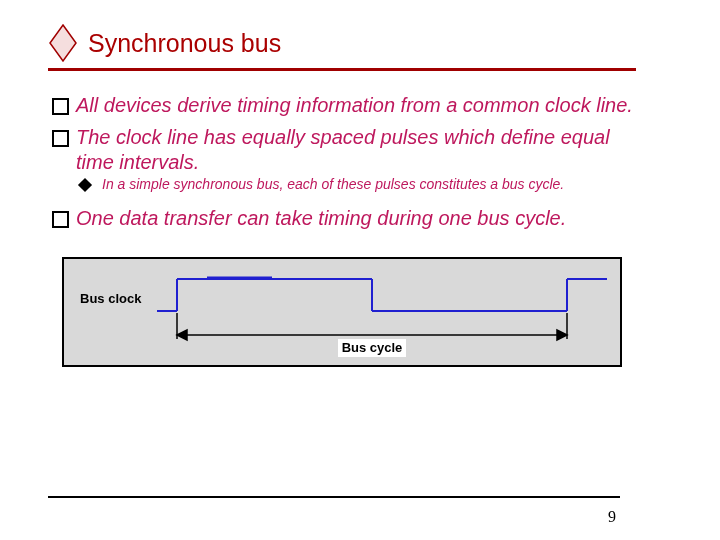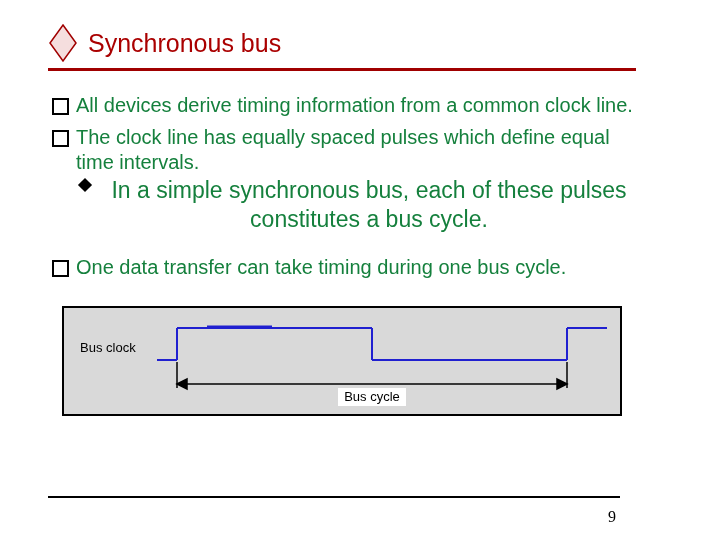--- a/index.html
+++ b/index.html
@@ -2,30 +2,30 @@
 <html><head>
 <meta charset="utf-8">
 <style>
   * { box-sizing: border-box; margin: 0; padding: 0; }
   html, body { width: 720px; height: 540px; background: #fff; font-family: "Trebuchet MS", "Comic Sans MS", Arial, sans-serif; }
   .slide { position: relative; width: 668px; height: 540px; padding: 24px 32px 20px 48px; }
   .title-row { display: flex; align-items: center; gap: 10px; margin-bottom: 2px; }
   .title-row svg { flex: 0 0 auto; }
   .title { color: #aa0000; font-size: 25px; font-weight: normal; }
   .rule-thick { border: 0; border-top: 3px solid #a00000; margin: 6px 0 22px 0; }
-  .bullets { font-size: 20px; color: #15803d; line-height: 1.28; }
+  .bullets { font-size: 20px; color: #be185d; line-height: 1.28; font-style: italic; }
   .bullets ul { list-style: none; padding: 0; margin: 0; }
   .lvl1 > li { position: relative; padding-left: 28px; margin-bottom: 6px; }
   .lvl1 > li::before { content: ""; position: absolute; left: 4px; top: 5px; width: 13px; height: 13px; border: 2px solid #000; background: #fff; }
   .lvl2 { margin-top: 6px; }
-  .lvl2 > li { position: relative; padding-left: 26px; font-size: 23px; margin-bottom: 20px; text-align: center; }
+  .lvl2 > li { position: relative; padding-left: 26px; font-size: 14px; margin-bottom: 12px; }
   .lvl2 > li::before { content: ""; position: absolute; left: 4px; top: 4px; width: 0; height: 0; transform: rotate(45deg); border: 7px solid #000; }
   
   .lvl2 > li::before { border: none; width: 10px; height: 10px; background: #000; transform: rotate(45deg); }
-  .diagram-wrap { margin: 26px auto 0 auto; width: 560px; }
+  .diagram-wrap { margin: 26px auto 0 auto; width: 560px; font-weight: bold; }
   .footer-rule { border: 0; border-top: 2px solid #000; position: absolute; bottom: 42px; left: 48px; right: 48px; }
   .pagenum { position: absolute; bottom: 14px; right: 52px; font-size: 16px; font-family: "Times New Roman", serif; }
 </style>
 </head>
 <body>
 
 <div class="slide">
 
   <div class="title-row">
     <svg width="30" height="38" viewBox="0 0 30 38">

